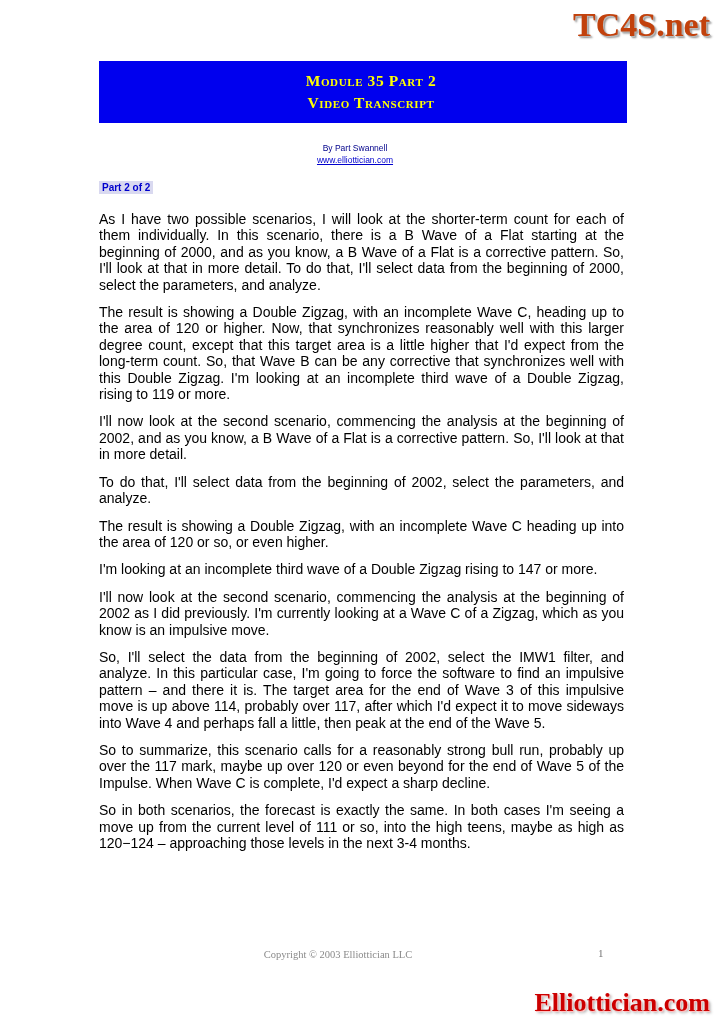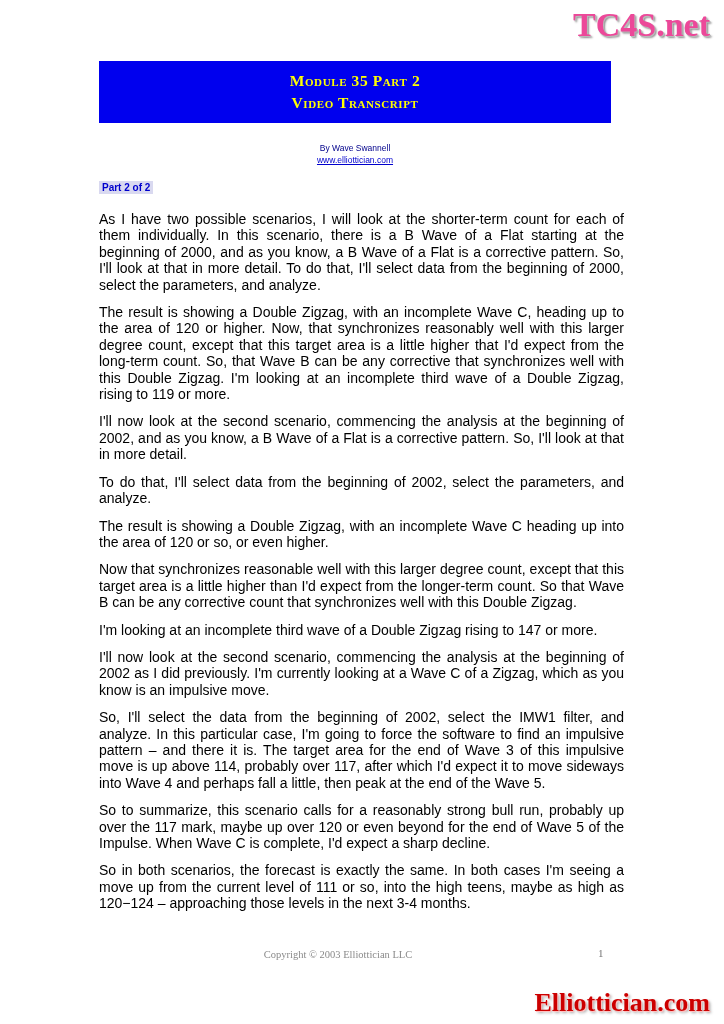--- a/index.html
+++ b/index.html
@@ -16,21 +16,21 @@
   }
 
   
   .top-watermark {
     position: absolute;
     top: 6px;
     right: 14px;
     font-family: "Liberation Serif", serif;
     font-size: 34px;
     font-weight: bold;
-    color: #ec4899;
+    color: #c2410c;
     letter-spacing: 0px;
     text-shadow:
        1px 1px 0 #b9b9b9,
        2px 2px 2px rgba(0,0,0,0.45);
   }
 
   
   .page {
     position: absolute;
     left: 0;
@@ -46,20 +46,21 @@
     top: 61px;
     width: 512px;
     height: 62px;
     background: #0000ee;
     color: #ffff00;
     display: flex;
     flex-direction: column;
     align-items: center;
     justify-content: center;
     font-family: "Liberation Serif", serif;
+    padding-left: 16px;
   }
   .title-line {
     font-size: 15.5px;
     font-weight: bold;
     font-variant: small-caps;
     letter-spacing: 0.6px;
     line-height: 22px;
     text-align: center;
   }
 
@@ -162,33 +163,32 @@
 <div class="page">
 
   <div class="top-watermark">TC4S.net</div>
 
   <div class="title-banner">
     <div class="title-line">Module 35 Part 2</div>
     <div class="title-line">Video Transcript</div>
   </div>
 
   <div class="byline">
-    <div>By Wave Swannell</div>
+    <div>By Part Swannell</div>
     <a href="#">www.elliottician.com</a>
   </div>
 
   <div class="part-label">Part 2 of 2</div>
 
   <div class="body-text">
     <p>As I have two possible scenarios, I will look at the shorter-term count for each of them individually.  In this scenario, there is a B Wave of a Flat starting at the beginning of 2000, and as you know, a B Wave of a Flat is a corrective pattern.  So, I'll look at that in more detail.   To do that, I'll select data from the beginning of 2000, select the parameters, and analyze.</p>
     <p>The result is showing a Double Zigzag, with an incomplete Wave C, heading up to the area of 120 or higher.  Now, that synchronizes reasonably well with this larger degree count, except that this target area is a little higher that I'd expect from the long-term count.  So, that Wave B can be any corrective that synchronizes well with this Double Zigzag. I'm looking at an incomplete third wave of a Double Zigzag, rising to 119 or more.</p>
     <p>I'll now look at the second scenario, commencing the analysis at the beginning of 2002, and as you know, a B Wave of a Flat is a corrective pattern.  So, I'll look at that in more detail.</p>
     <p>To do that, I'll select data from the beginning of 2002, select the parameters, and analyze.</p>
     <p>The result is showing a Double Zigzag, with an incomplete Wave C heading up into the area of 120 or so, or even higher.</p>
-    <p>Now that synchronizes reasonable well with this larger degree count, except that this target area is a little higher than I'd expect from the longer-term count.  So that Wave B can be any corrective count that synchronizes well with this Double Zigzag.</p>
     <p>I'm looking at an incomplete third wave of a Double Zigzag rising to 147 or more.</p>
     <p>I'll now look at the second scenario, commencing the analysis at the beginning of 2002 as I did previously.  I'm currently looking at a Wave C of a Zigzag, which as you know is an impulsive move.</p>
     <p>So, I'll select the data from the beginning of 2002, select the IMW1 filter, and analyze.  In this particular case, I'm going to force the software to find an impulsive pattern – and there it is.  The target area for the end of Wave 3 of this impulsive move is up above 114, probably over 117, after which I'd expect it to move sideways into Wave 4 and perhaps fall a little, then peak at the end of the Wave 5.</p>
     <p>So to summarize, this scenario calls for a reasonably strong bull run, probably up over the 117 mark, maybe up over 120 or even beyond for the end of Wave 5 of the Impulse.  When Wave C is complete, I'd expect a sharp decline.</p>
     <p>So in both scenarios, the forecast is exactly the same.  In both cases I'm seeing a move up from the current level of 111 or so, into the high teens, maybe as high as 120−124 – approaching those levels in the next 3-4 months.</p>
   </div>
 
 
   <div class="footer-copyright">Copyright © 2003 Elliottician LLC</div>
 

